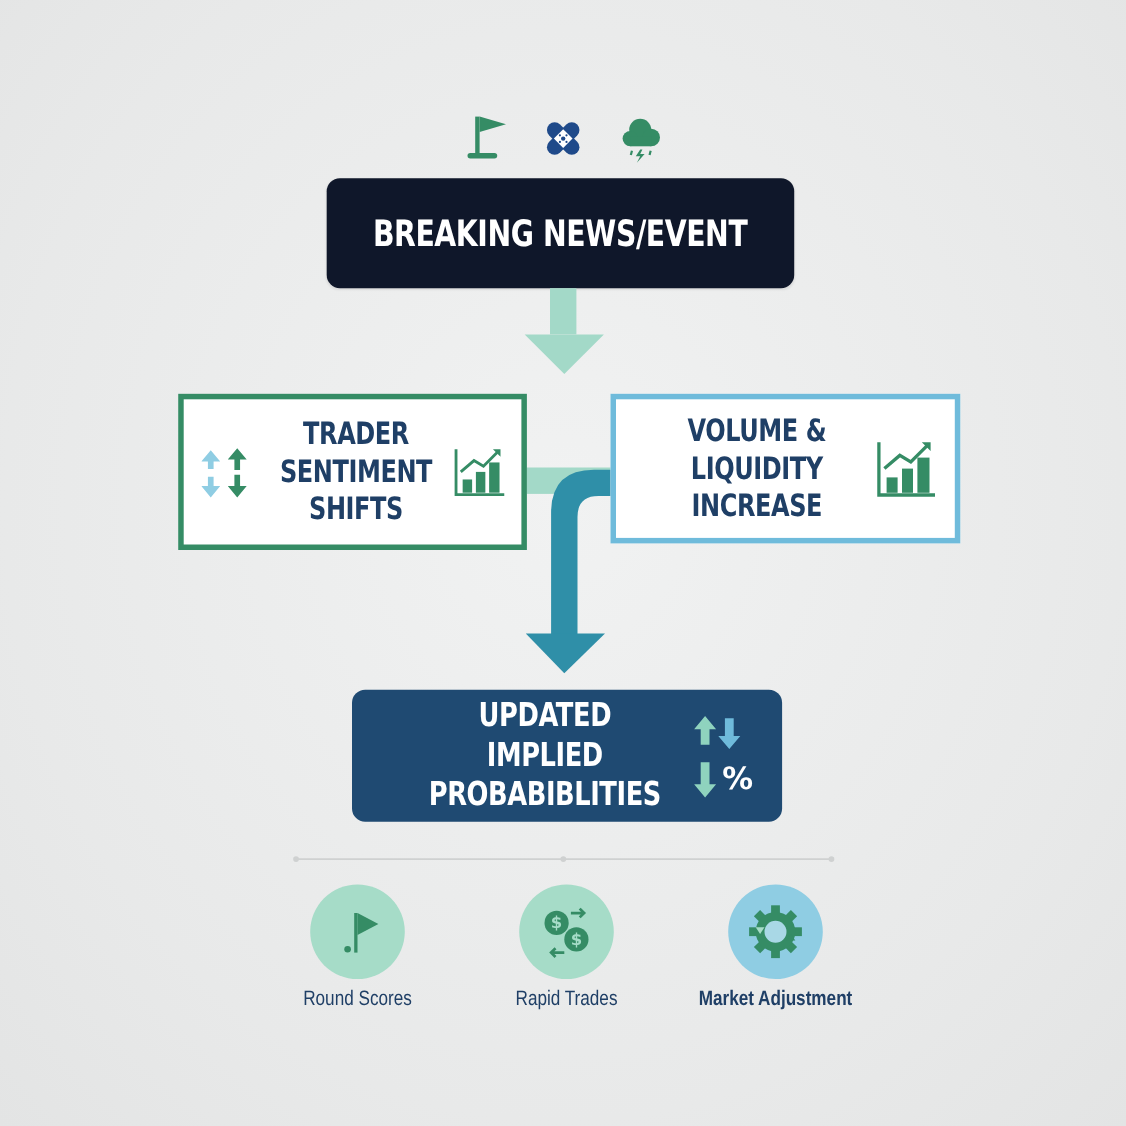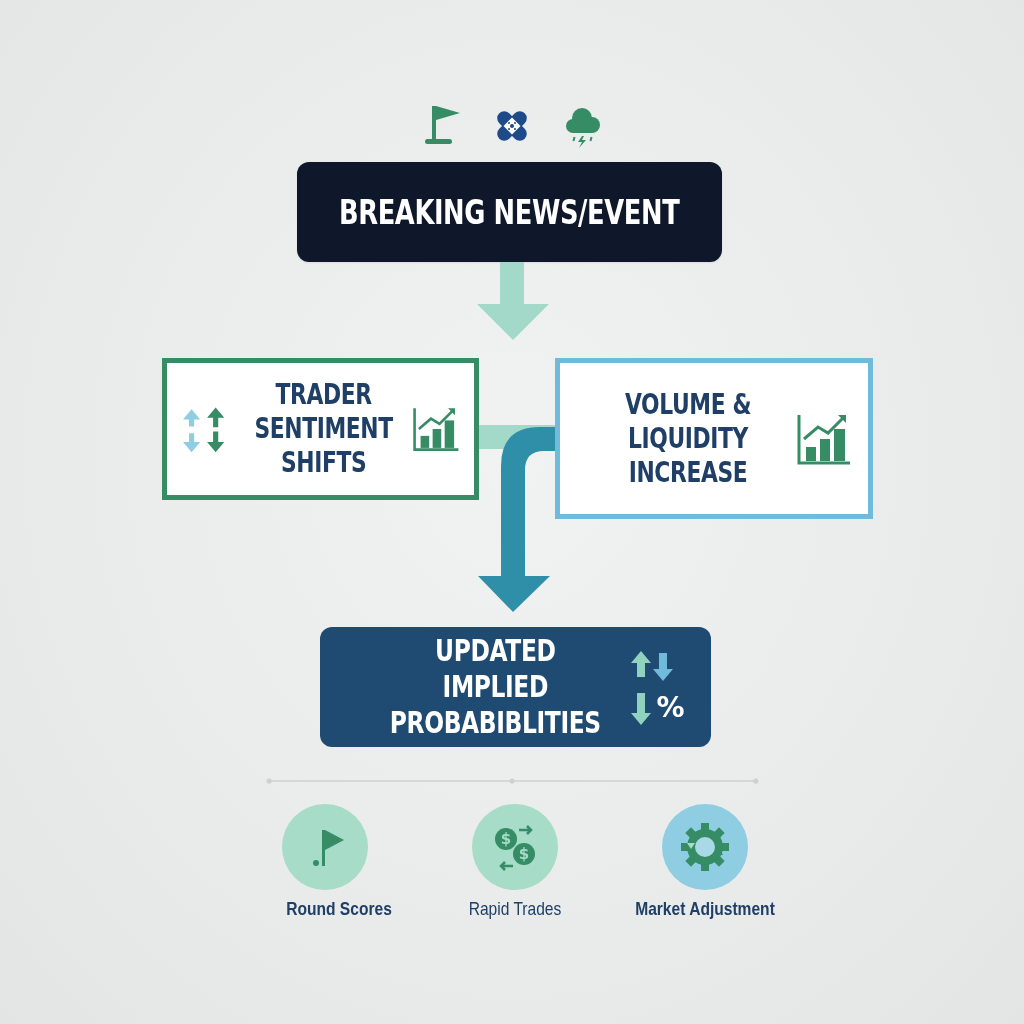--- a/index.html
+++ b/index.html
@@ -15,21 +15,21 @@
     left:297px; top:162px; width:425px; height:100px; border-radius:12px;
     background:#0f172a; box-shadow:0 1px 2px rgba(0,0,0,0.08);
     display:flex; align-items:center; justify-content:center;
   }
   .event-label { color:#ffffff; font-size:33px; transform:scaleX(0.78); white-space:nowrap; }
   .card {
     background:#ffffff; border-radius:0; display:flex; align-items:center;
     box-sizing:border-box;
   }
   .card-trader { left:162px; top:358px; width:317px; height:142px; border:5px solid #358c65; }
-  .card-volume { left:555px; top:358px; width:318px; height:161px; border:5px solid #6fbbdb; }
+  .card-volume { left:555px; top:358px; width:318px; height:136px; border:5px solid #6fbbdb; }
   .card-text { color:#1f3f66; font-size:28px; line-height:34px; text-align:center; transform:scaleX(0.78); }
   .result-box {
     left:320px; top:627px; width:391px; height:120px; border-radius:12px;
     background:#1f4a72; display:flex; align-items:center;
   }
   .result-text { color:#ffffff; font-size:30px; line-height:36px; text-align:center; transform:scaleX(0.78); }
   .timeline { left:185px; top:778px; width:655px; height:6px; }
   .circle {
     width:86px; height:86px; border-radius:50%;
     display:flex; align-items:center; justify-content:center;
@@ -148,21 +148,21 @@
 
 <div class="abs" style="left:282px; top:804px;">
   <div class="circle" style="background:#a6dcc8;">
     <svg width="50" height="50" viewBox="0 0 50 50">
       <rect x="22" y="8" width="3" height="36" fill="#358c65"></rect>
       <path d="M25 8 L44 18 L25 28 Z" fill="#358c65"></path>
       <circle cx="16" cy="41" r="3" fill="#358c65"></circle>
     </svg>
   </div>
 </div>
-<div class="abs" style="left:244px; top:898px; width:190px; text-align:center;font-weight:bold;">
+<div class="abs" style="left:230px; top:898px; width:190px; text-align:center;">
   <div class="bottom-label">Round Scores</div>
 </div>
 
 <div class="abs" style="left:472px; top:804px;">
   <div class="circle" style="background:#a6dcc8;">
     <svg width="56" height="56" viewBox="0 0 56 56">
       <circle cx="19" cy="20" r="11" fill="#358c65"></circle>
       <text x="19" y="25" text-anchor="middle" font-size="15" font-weight="bold" fill="#a6dcc8" font-family="DejaVu Sans, sans-serif">$</text>
       <circle cx="37" cy="35" r="11" fill="#358c65"></circle>
       <text x="37" y="40" text-anchor="middle" font-size="15" font-weight="bold" fill="#a6dcc8" font-family="DejaVu Sans, sans-serif">$</text>

